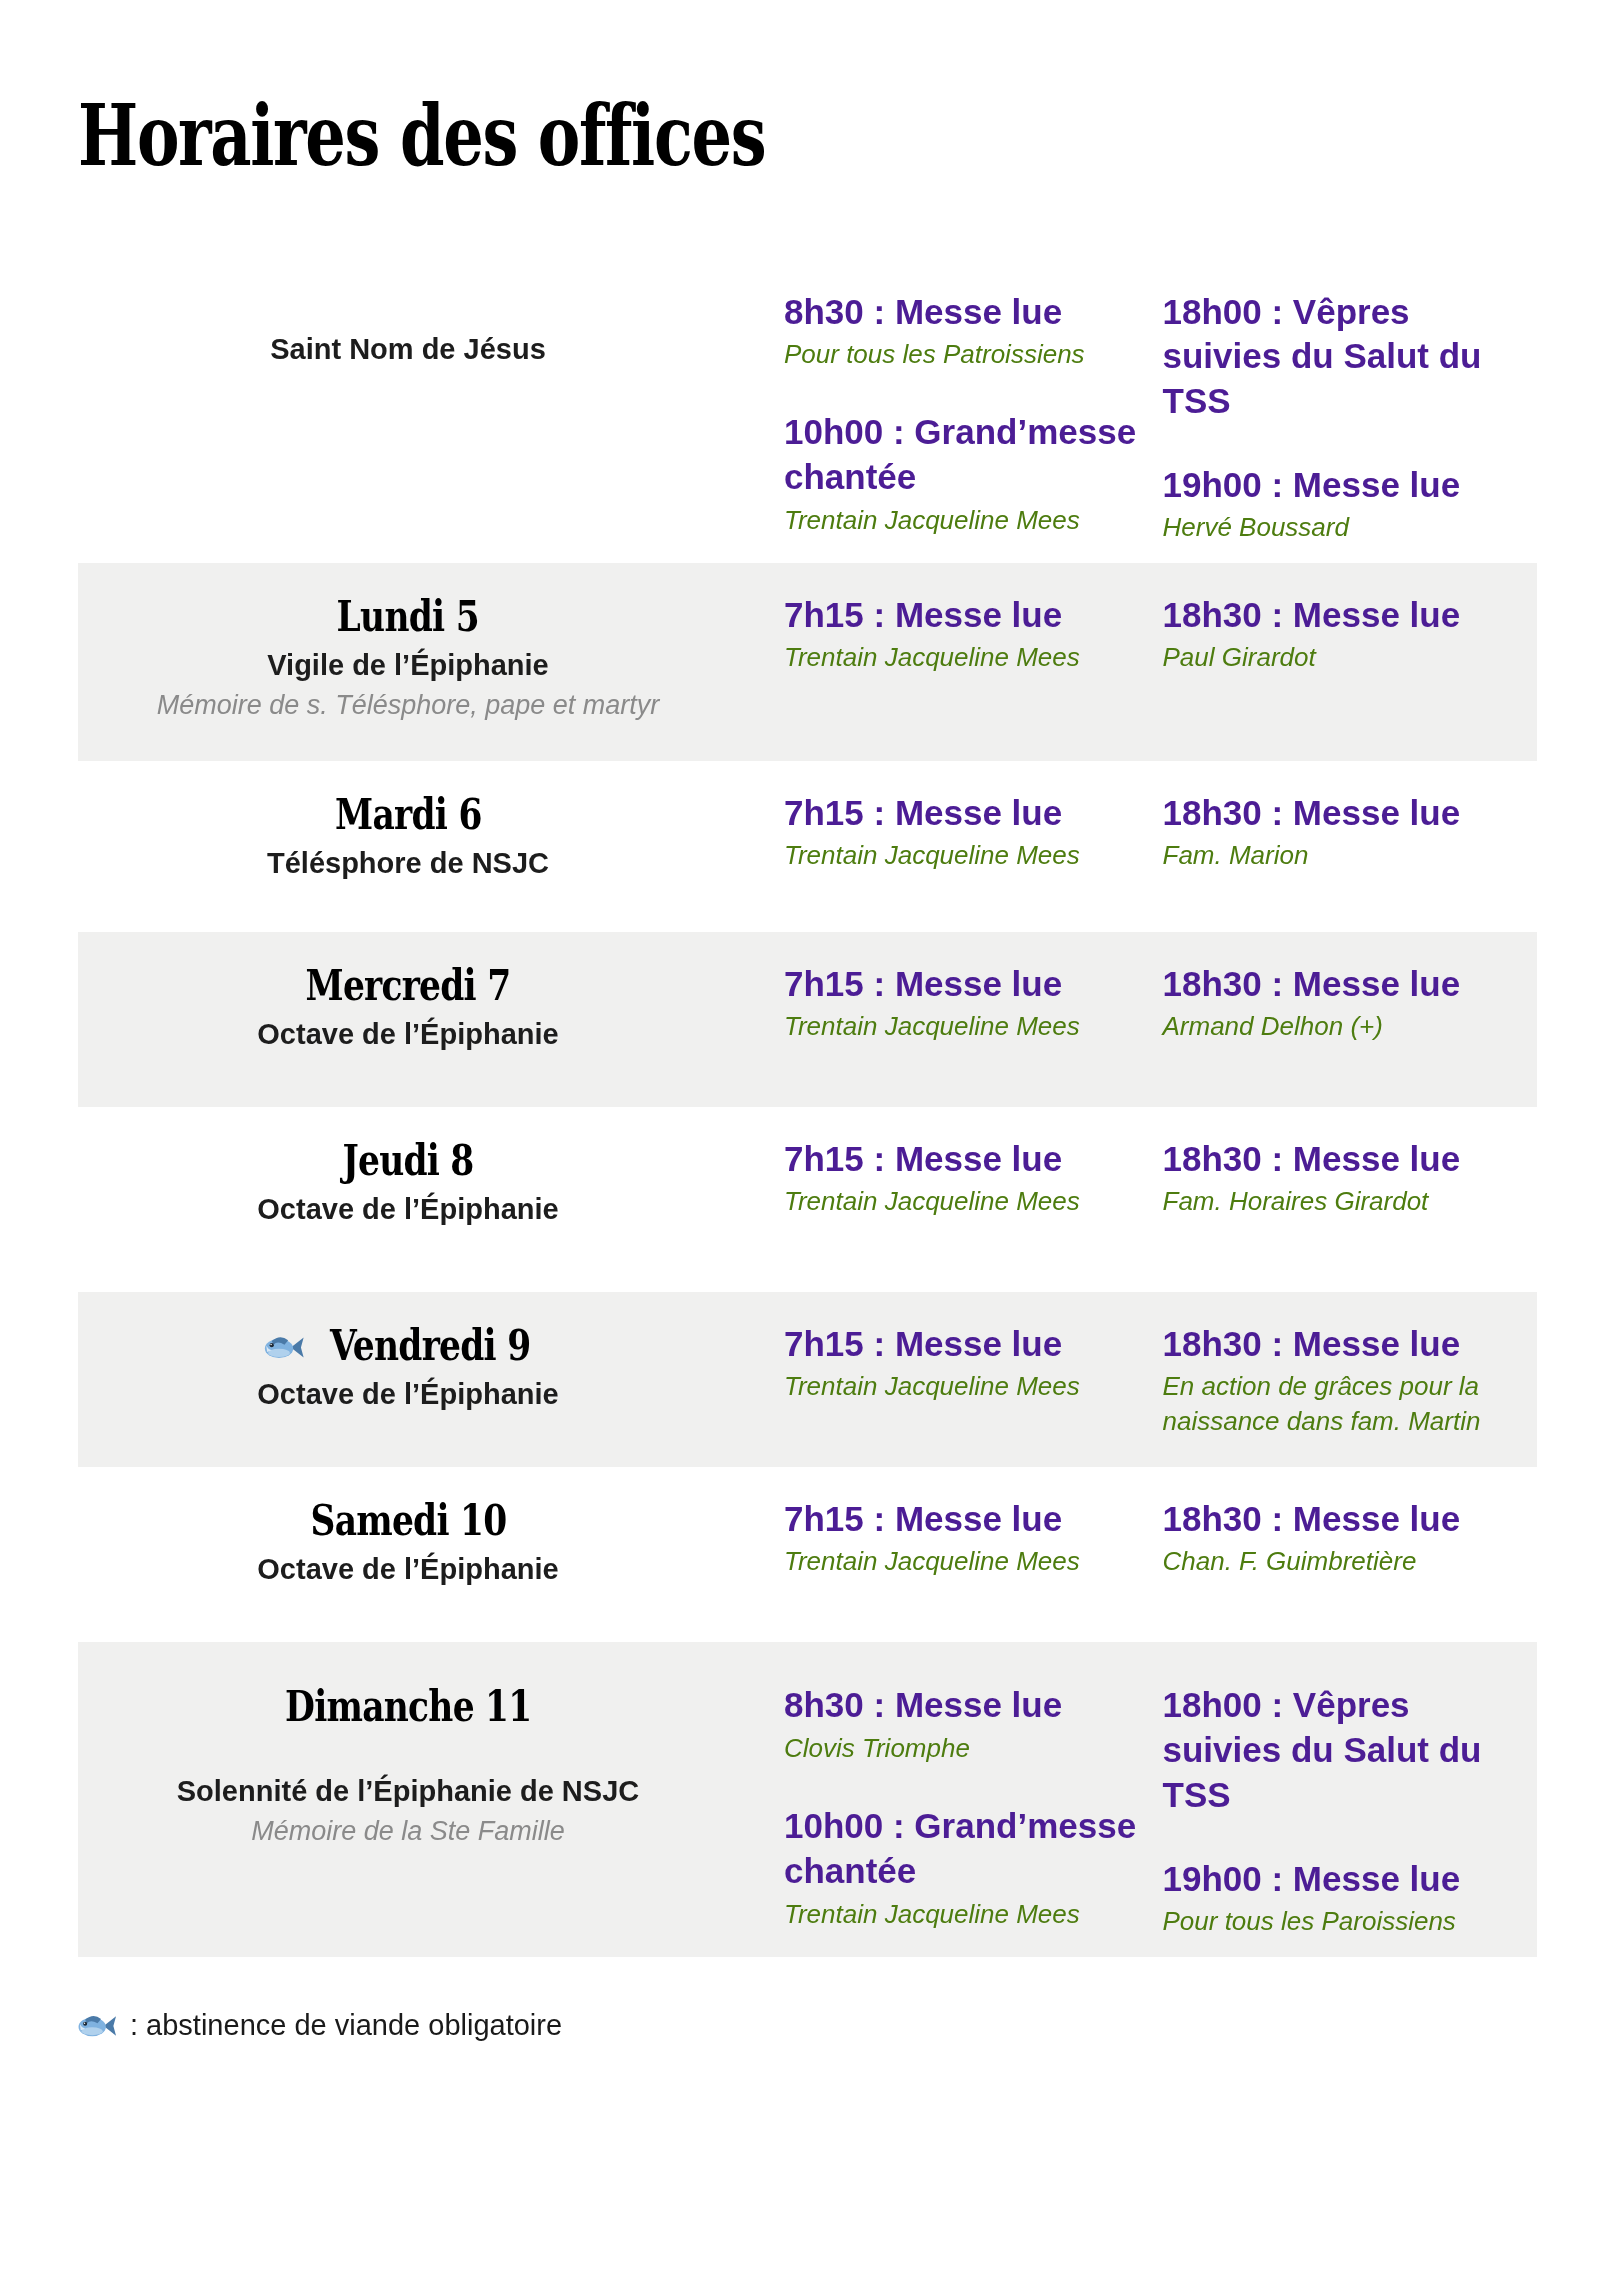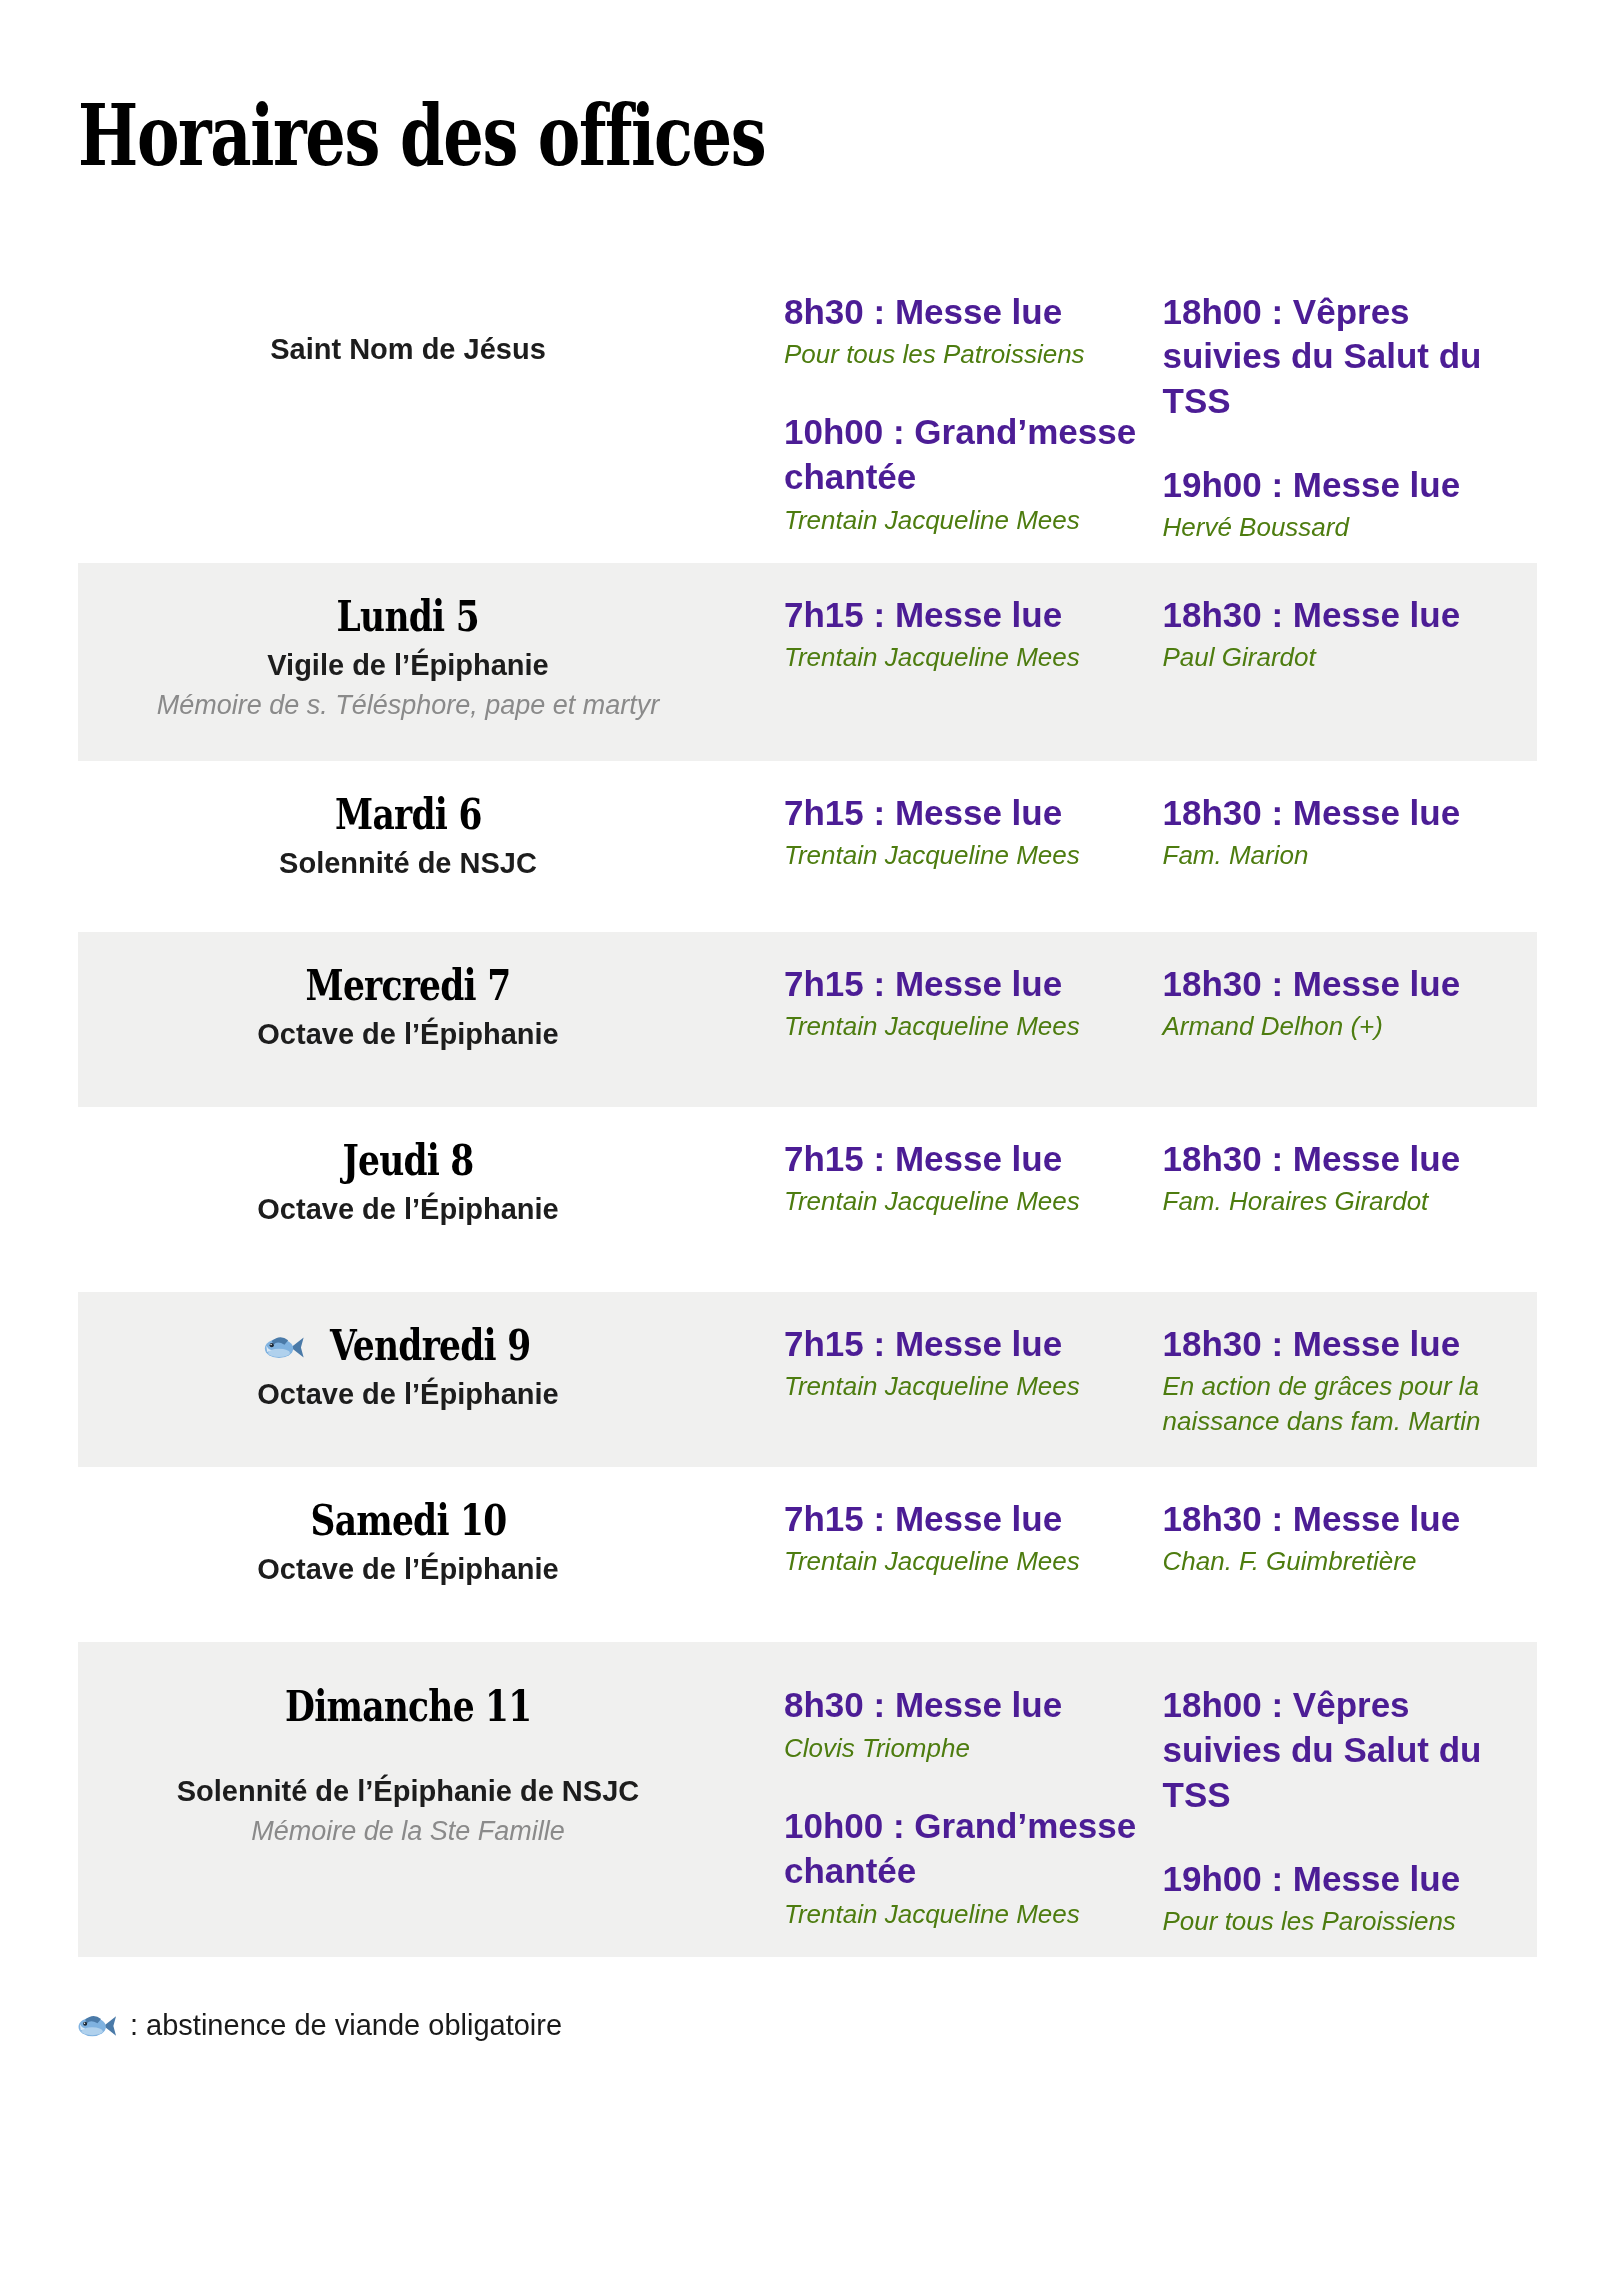--- a/index.html
+++ b/index.html
@@ -109,21 +109,21 @@
         <div class="mass">
           <div class="time">18h30 : Messe lue</div>
           <div class="intent">Paul Girardot</div>
         </div>
       </div>
     </section>
 
     <section class="row r3">
       <div class="day-col">
         <div class="day"><span class="squeeze">Mardi 6</span></div>
-        <div class="feast">Solennité de NSJC</div>
+        <div class="feast">Télésphore de NSJC</div>
       </div>
       <div class="mid-col">
         <div class="mass">
           <div class="time">7h15 : Messe lue</div>
           <div class="intent">Trentain Jacqueline Mees</div>
         </div>
       </div>
       <div class="eve-col">
         <div class="mass">
           <div class="time">18h30 : Messe lue</div>

